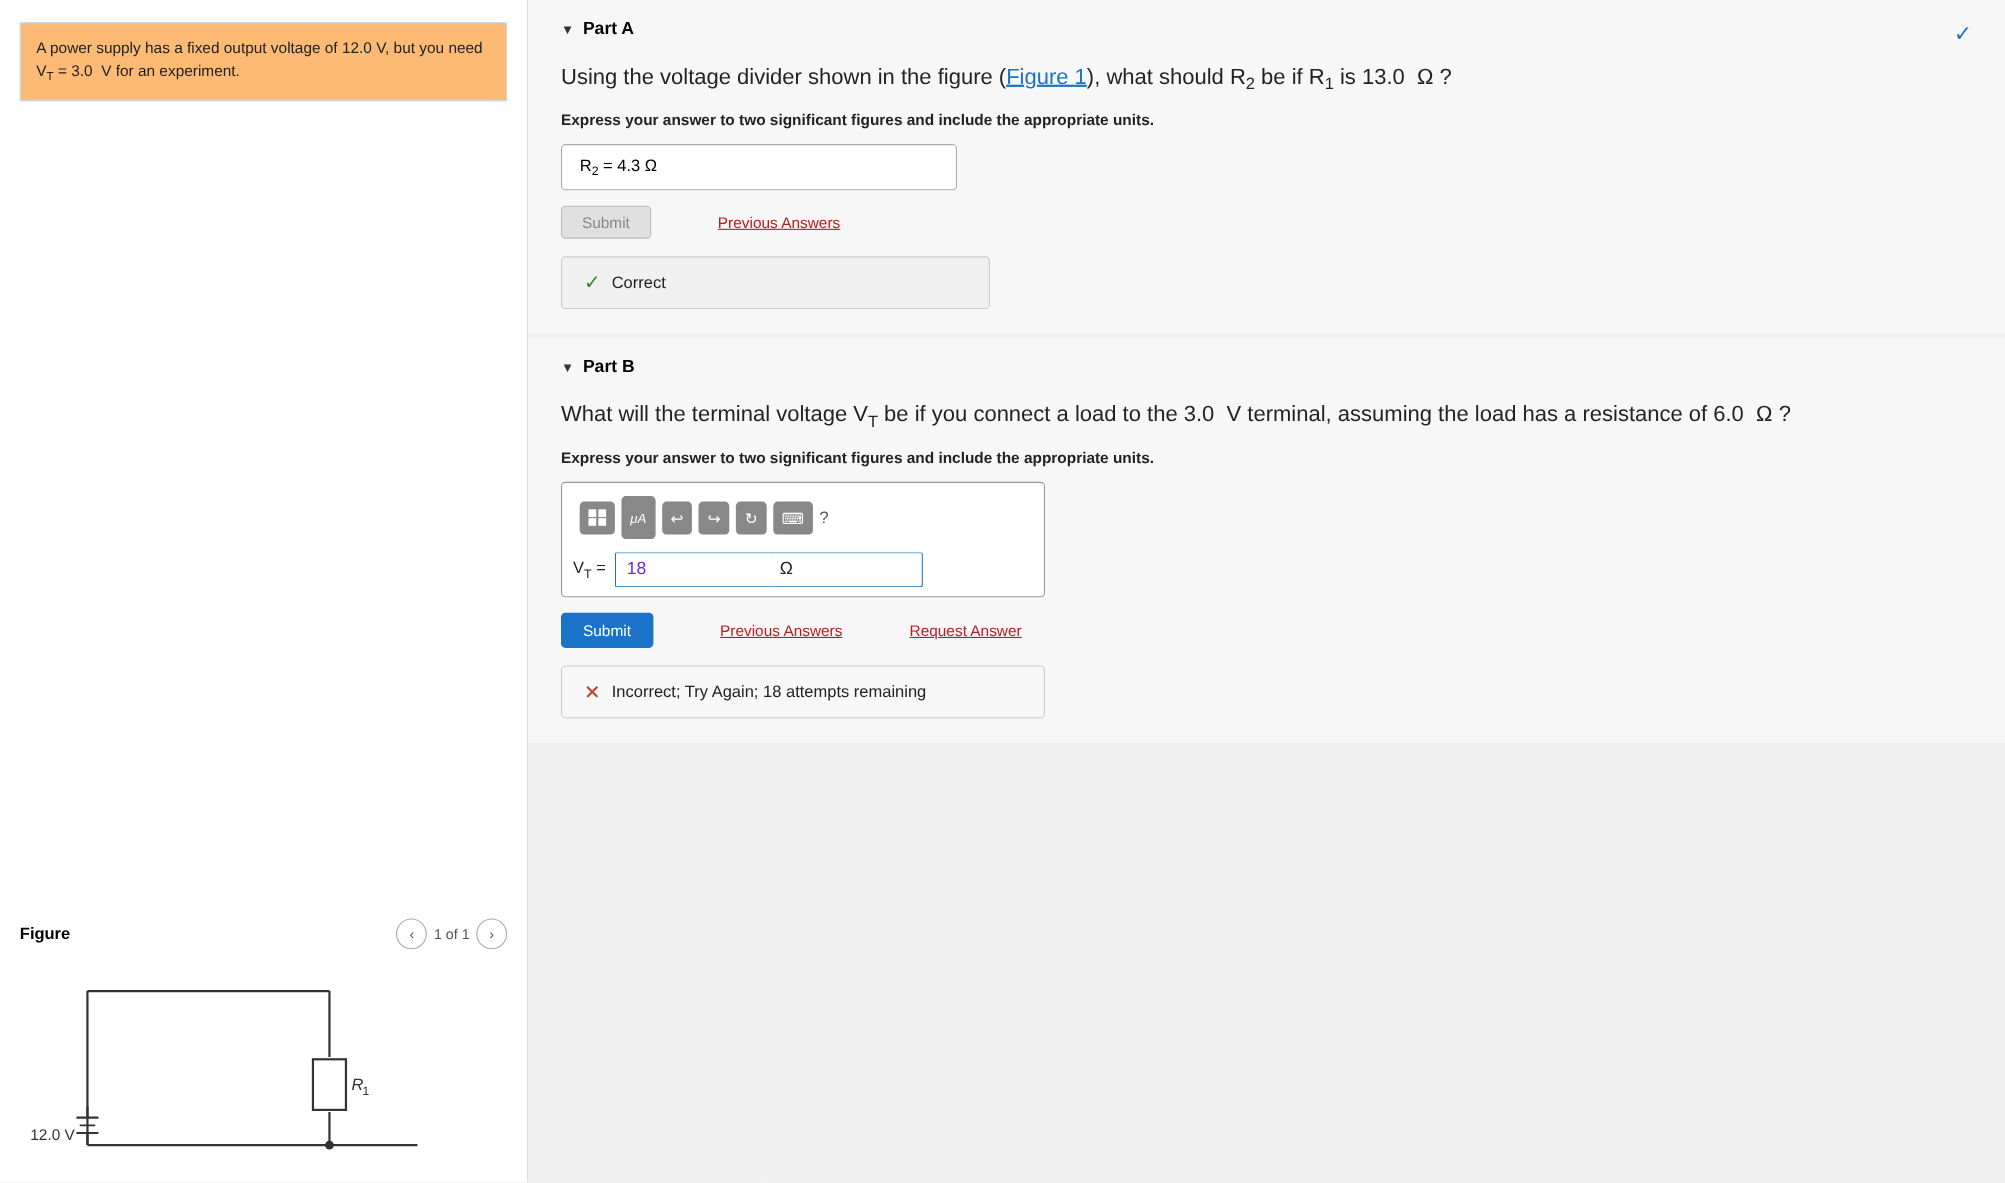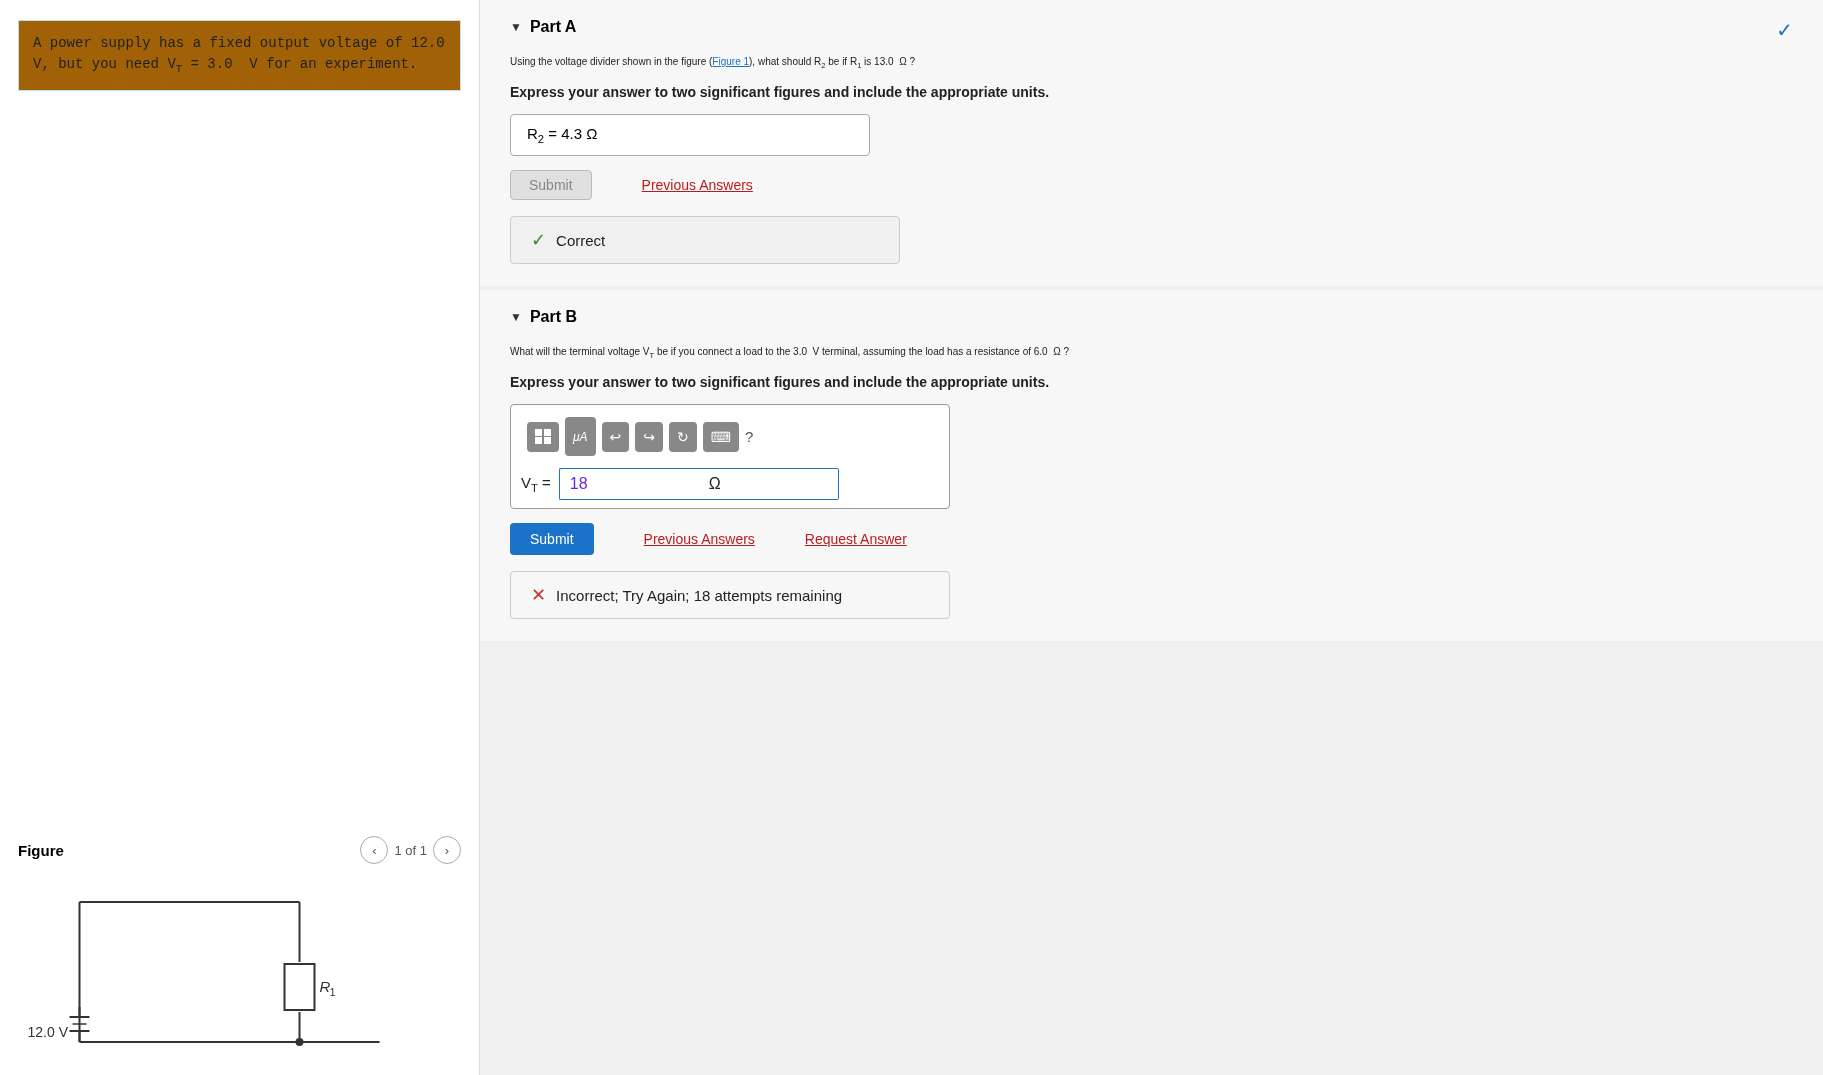--- a/index.html
+++ b/index.html
@@ -15,28 +15,27 @@
     .left-panel {
       width: 480px;
       min-width: 480px;
       background: #fff;
       border-right: 1px solid #ddd;
       padding: 0;
       position: relative;
     }
 
     .problem-statement {
-      background: #a16207;
+      background: #fdba74;
       border: 1px solid #c5dde8;
       margin: 20px 18px;
       padding: 12px 14px;
       font-size: 14px;
       line-height: 1.5;
       color: #222;
-      font-family: Liberation Mono, monospace;
     }
 
     .figure-section {
       position: absolute;
       bottom: 0;
       left: 0;
       right: 0;
       padding: 10px 18px 0;
     }
 
@@ -116,21 +115,21 @@
       color: #333;
       cursor: pointer;
     }
 
     .part-label {
       font-weight: bold;
       font-size: 16px;
     }
 
     .question-text {
-      font-size: 10px;
+      font-size: 20px;
       color: #222;
       line-height: 1.6;
       margin-bottom: 12px;
     }
 
     .instruction-text {
       font-weight: bold;
       font-size: 14px;
       margin-bottom: 14px;
       color: #222;
@@ -143,21 +142,21 @@
       background: #fff;
       font-size: 15px;
       display: inline-block;
       min-width: 360px;
       margin-bottom: 14px;
     }
 
     .submit-row {
       display: flex;
       align-items: center;
-      gap: 16px;
+      gap: 27px;
       margin-bottom: 16px;
     }
 
     .submit-btn-disabled {
       background: #e0e0e0;
       border: 1px solid #bbb;
       border-radius: 4px;
       padding: 6px 18px;
       font-size: 14px;
       color: #888;

